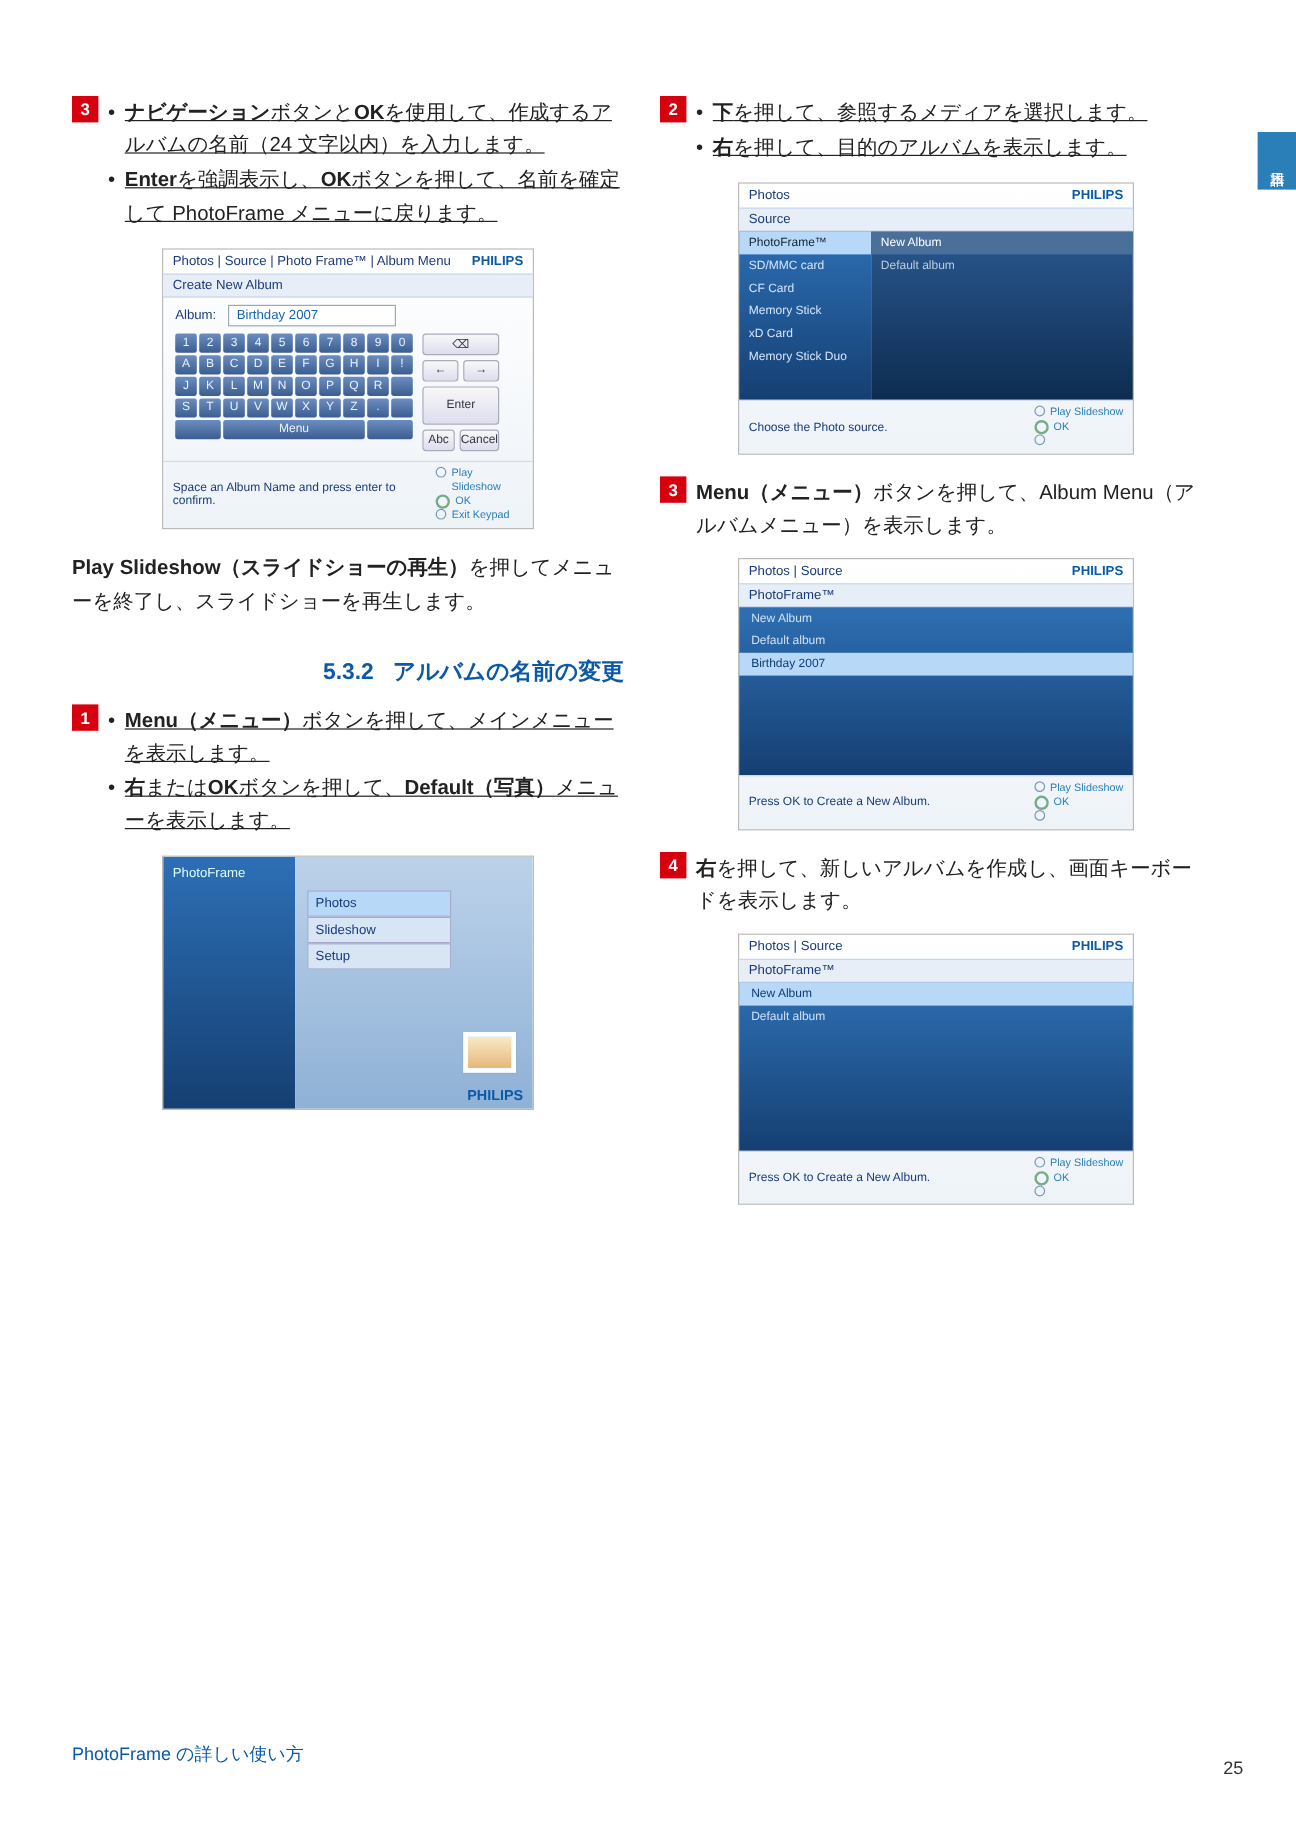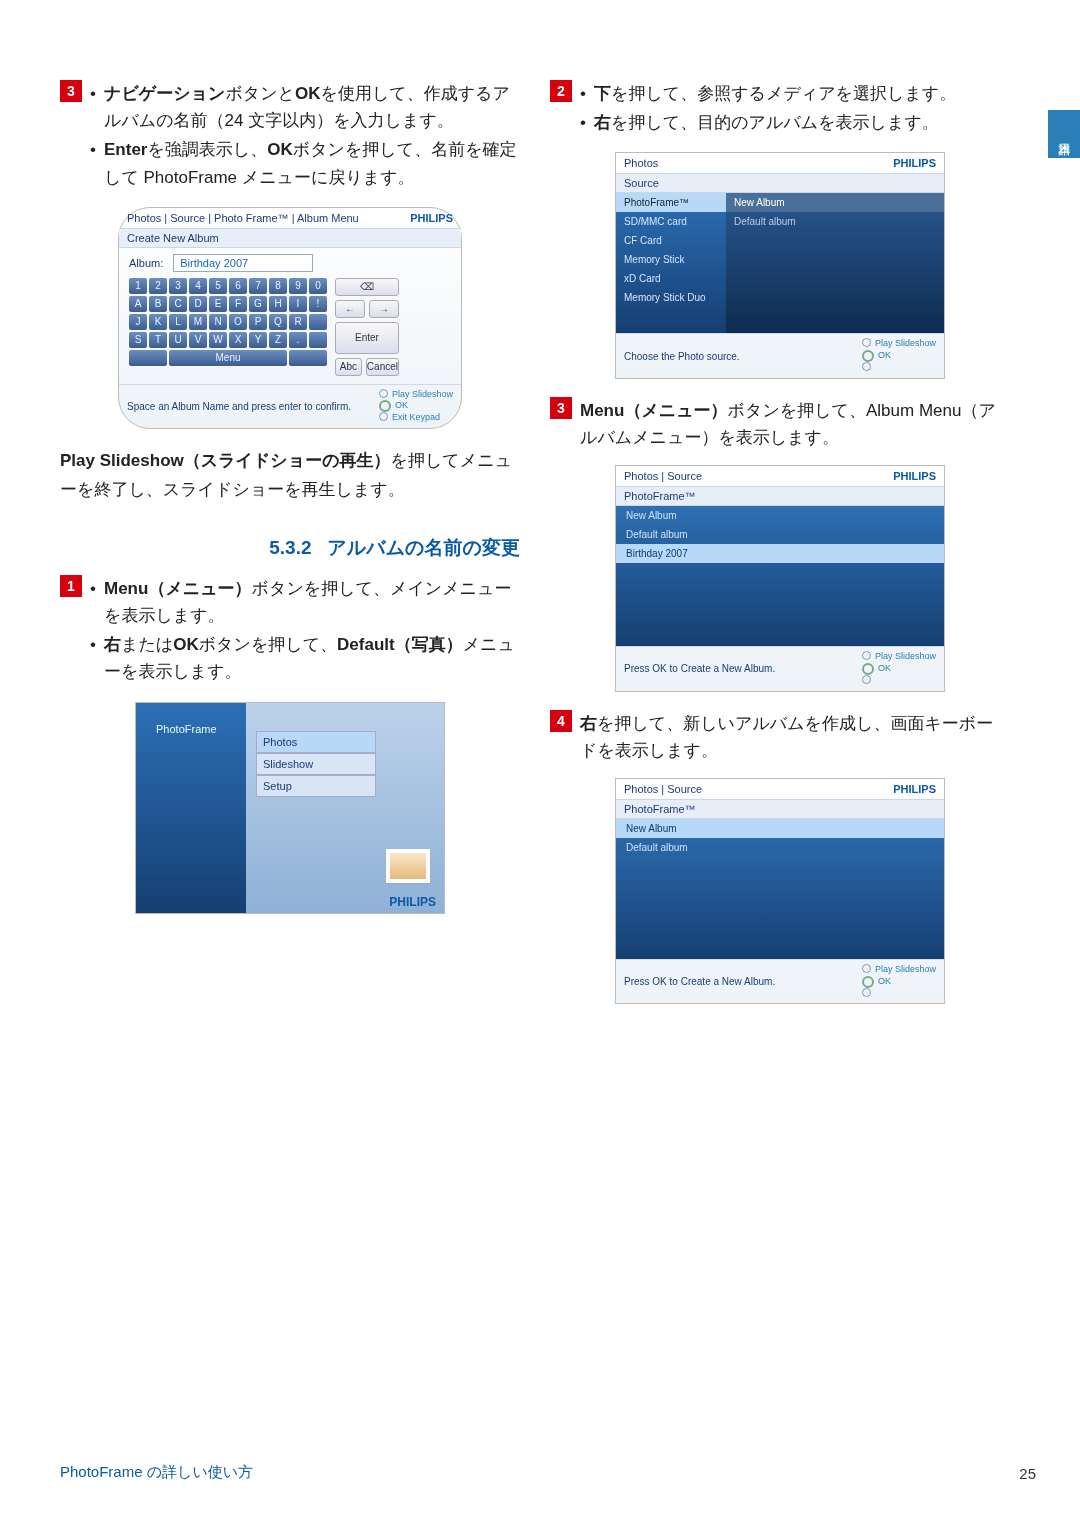--- a/index.html
+++ b/index.html
@@ -22,21 +22,21 @@
 }
 .sq {
   display: inline-flex; align-items: center; justify-content: center;
   width: 22px; height: 22px; background: #d7000f; color: #fff;
   font-weight: bold; font-size: 14px; margin-right: 8px; flex: 0 0 auto;
 }
 .step { display: flex; align-items: flex-start; margin-bottom: 6px; }
 .step-body { flex: 1; font-size: 17px; line-height: 1.6; }
 .bullet-row { display: flex; margin-bottom: 2px; }
 .dot { width: 14px; flex: 0 0 14px; font-size: 17px; line-height: 1.6; text-align: left; }
-.btxt { flex: 1; }
+.btxt { flex: 1; text-decoration: underline; }
 b { font-weight: 700; }
 .section-heading { color: #0b5aa5; font-size: 19px; font-weight: bold; margin: 30px 0 14px; text-align: right; }
 .para { font-size: 17px; line-height: 1.7; margin-bottom: 16px; }
 
 .fig {
   border: 1px solid #bbb; background: linear-gradient(#fff,#eef3f8);
   margin: 14px auto 18px; font-size: 11px; color: #1a3b7a;
 }
 .fig .bar { padding: 4px 8px; display: flex; justify-content: space-between; align-items: center; }
 .fig .bar .brand { color: #0b5aa5; font-weight: bold; font-family: Arial, sans-serif; }
@@ -65,21 +65,21 @@
 }
 .kside .arrow-row { display: flex; gap: 4px; }
 .kside .arrow-row .btn { flex: 1; }
 .kbot { display: flex; gap: 4px; margin-top: 0; }
 .kbot .btn { flex: 1; }
 
 
 .mm { display: flex; height: 210px; }
 .mm-left {
   width: 110px; background: linear-gradient(#2d6fb5,#153f72);
-  color: #dff; padding: 20px; font-size: 11px;
+  color: #dff; padding: 8px; font-size: 11px;
 }
 .mm-right { flex: 1; background: linear-gradient(#bcd2ea,#8fb1d6); position: relative; }
 .mm-list { position: absolute; left: 10px; top: 28px; width: 120px; font-size: 11px; }
 .mm-list .opt { padding: 4px 6px; background: #d7e5f5; border: 1px solid #aac; margin-bottom: 0px; }
 .mm-list .opt.sel { background: #b7d8f7; }
 .mm-thumb {
   position: absolute; right: 14px; bottom: 30px; width: 44px; height: 34px;
   background: linear-gradient(#f7e9c8,#e7b87a); border: 4px solid #fff; box-shadow: 0 1px 2px #8893;
 }
 .mm-brand { position: absolute; right: 8px; bottom: 4px; color: #0b5aa5; font-weight: bold; font-size: 12px; font-family: Arial; }
@@ -90,21 +90,21 @@
 .tp-right .li { padding: 4px 8px; }
 .tp-right .li.sel { background: #4a6f99; color: #fff; }
 .tpwrap { height: 140px; display: flex; }
 
 
 .al-list { background: linear-gradient(#2e6fb3,#153f72); height: 140px; font-size: 10px; color: #d0e0f5; }
 .al-list .li { padding: 4px 10px; }
 .al-list .li.sel { background: #b7d8f7; color: #0b3b78; }
 
 .footer-left {
-  position: absolute; left: 60px; bottom: 50px;
+  position: absolute; left: 60px; bottom: 60px;
   color: #0b5aa5; font-size: 15px;
 }
 .footer-right {
   position: absolute; right: 44px; bottom: 50px;
   color: #333; font-size: 15px;
 }
 </style>
 </head>
 <body>
 
@@ -125,21 +125,21 @@
           </div>
         <div class="bullet-row">
             <span class="dot">•</span>
             <span class="btxt">
           <b>Enter</b><span>を強調表示し、</span><b>OK</b><span>ボタンを押して、名前を確定して PhotoFrame メニューに戻ります。</span>
         </span>
           </div>
       </div>
     </div>
 
-    <div class="fig" style="width:344px;border-radius:32px;">
+    <div class="fig" style="width:310px;">
       <div class="bar">
         <span>Photos | Source | Photo Frame™ | Album Menu</span>
         <span class="brand">PHILIPS</span>
       </div>
       <div class="subbar">Create New Album</div>
       <div class="body">
         <div class="kp-album">
           <span>Album:</span>
           <span class="kp-input">Birthday  2007</span>
         </div>

